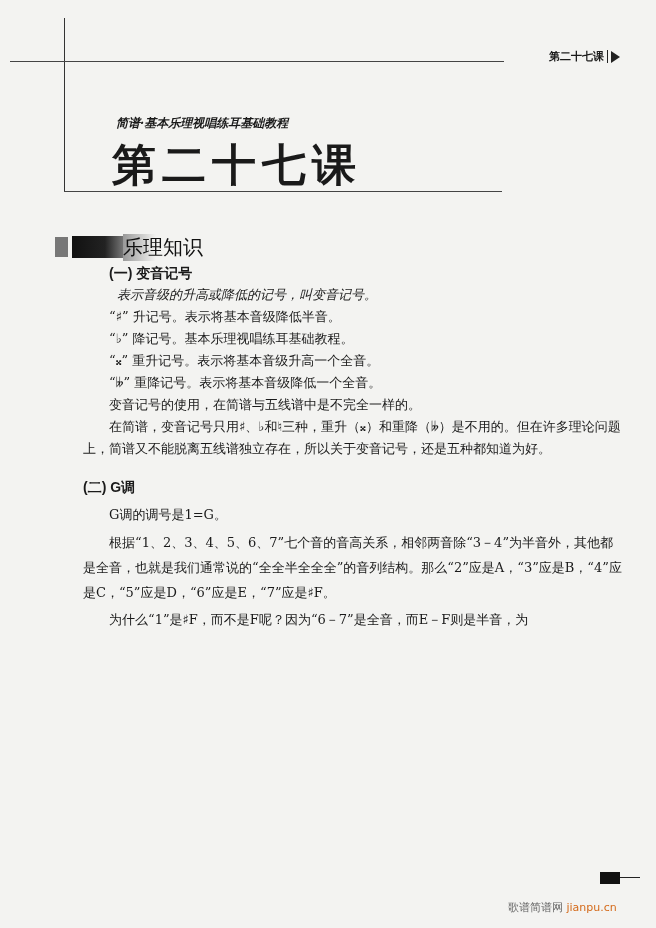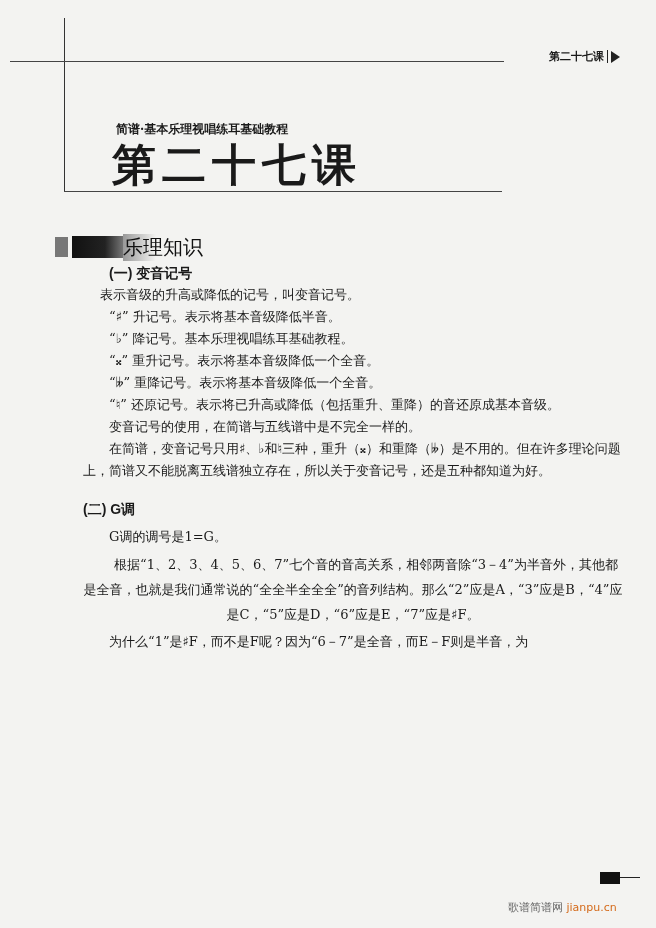--- a/index.html
+++ b/index.html
@@ -8,21 +8,21 @@
     background:#f3f3f1;
     font-family:"DejaVu Serif", "Liberation Serif", serif;
     color:#1a1a1a;
   }
   .vline { position:absolute; left:64px; top:18px; width:1px; height:173px; background:#333; }
   .hline-top { position:absolute; left:10px; top:61px; width:494px; height:1px; background:#444; }
   .hline-bottom { position:absolute; left:64px; top:191px; width:438px; height:1px; background:#444; }
   .running-head { position:absolute; right:36px; top:50px; display:flex; align-items:center; }
   .running-head .txt { font-size:11px; font-weight:bold; letter-spacing:0px; border-right:1.5px solid #222; padding-right:3px; line-height:13px; }
   .running-head .arrow { width:0; height:0; border-top:6px solid transparent; border-bottom:6px solid transparent; border-left:9px solid #222; margin-left:3px; }
-  .book-title { position:absolute; left:116px; top:121px; font-size:12px; font-weight:bold; }
+  .book-title { position:absolute; left:116px; top:115px; font-size:12px; font-weight:bold;font-style:italic; }
   .lesson-title { position:absolute; left:112px; top:141px; font-family:"DejaVu Sans","Liberation Sans",sans-serif; font-weight:900; font-size:44px; letter-spacing:6px; line-height:48px; }
   .section-banner { position:absolute; left:55px; top:236px; height:22px; display:flex; align-items:center; }
   .banner-block1 { width:13px; height:20px; background:#777; }
   .banner-block2 { width:55px; height:22px; background:linear-gradient(to right,#111 0%,#222 60%,#888 100%); margin-left:4px; }
   .banner-label { font-family:"DejaVu Sans","Liberation Sans",sans-serif; font-size:20px; margin-left:-4px; color:#111; background:linear-gradient(to right,#999 0%,#f3f3f1 40%); padding-right:2px; }
   .content { position:absolute; left:83px; top:262px; width:540px; font-size:13px; }
   .sub-head { font-family:Liberation Sans, sans-serif; font-weight:bold; font-size:14px; margin-left:26px; }
   .p { line-height:22px; margin:0; }
   .indent { text-indent:26px; }
   .pagenum-block { position:absolute; left:600px; top:872px; width:20px; height:12px; background:#111; }
@@ -46,32 +46,31 @@
 <div class="lesson-title">第二十七课</div>
 
 <div class="section-banner">
   <span class="banner-block1"></span>
   <span class="banner-block2"></span>
   <span class="banner-label">乐理知识</span>
 </div>
 
 <div class="content">
   <p class="p sub-head" style="margin-left:26px;">(一) 变音记号</p>
-  <p class="p" style="margin-left:17px;">表示音级的升高或降低的记号，叫变音记号。</p>
+  <p class="p" style="margin-left:34px;font-style:italic;">表示音级的升高或降低的记号，叫变音记号。</p>
   <p class="p" style="margin-left:26px;">“♯” 升记号。表示将基本音级降低半音。</p>
   <p class="p" style="margin-left:26px;">“♭” 降记号。基本乐理视唱练耳基础教程。</p>
-  <p class="p" style="margin-left:26px;">“𝄪” 重升记号。表示将基本音级降低一个全音。</p>
+  <p class="p" style="margin-left:26px;">“𝄪” 重升记号。表示将基本音级升高一个全音。</p>
   <p class="p" style="margin-left:26px;">“𝄫” 重降记号。表示将基本音级降低一个全音。</p>
-  <p class="p" style="margin-left:26px;">“♮” 还原记号。表示将已升高或降低（包括重升、重降）的音还原成基本音级。</p>
   <p class="p indent">变音记号的使用，在简谱与五线谱中是不完全一样的。</p>
   <p class="p indent">在简谱，变音记号只用♯、♭和♮三种，重升（𝄪）和重降（𝄫）是不用的。但在许多理论问题上，简谱又不能脱离五线谱独立存在，所以关于变音记号，还是五种都知道为好。</p>
 
   <p class="p sub-head" style="margin-top:16px; margin-bottom:6px;">(二) G调</p>
   <p class="p indent">G调的调号是1=G。</p>
-  <p class="p indent" style="line-height:25px; margin-top:4px;text-align:center;">根据“1、2、3、4、5、6、7”七个音的音高关系，相邻两音除“3－4”为半音外，其他都是全音，也就是我们通常说的“全全半全全全”的音列结构。那么“2”应是A，“3”应是B，“4”应是C，“5”应是D，“6”应是E，“7”应是♯F。</p>
+  <p class="p indent" style="line-height:25px; margin-top:4px;">根据“1、2、3、4、5、6、7”七个音的音高关系，相邻两音除“3－4”为半音外，其他都是全音，也就是我们通常说的“全全半全全全”的音列结构。那么“2”应是A，“3”应是B，“4”应是C，“5”应是D，“6”应是E，“7”应是♯F。</p>
   <p class="p indent" style="margin-top:4px;">为什么“1”是♯F，而不是F呢？因为“6－7”是全音，而E－F则是半音，为</p>
 </div>
 
 <div class="pagenum-block"></div>
 <div class="pagenum-line"></div>
 
 <div class="watermark">
   <span>歌谱简谱网</span>
   <span class="site">jianpu.cn</span>
 </div>

